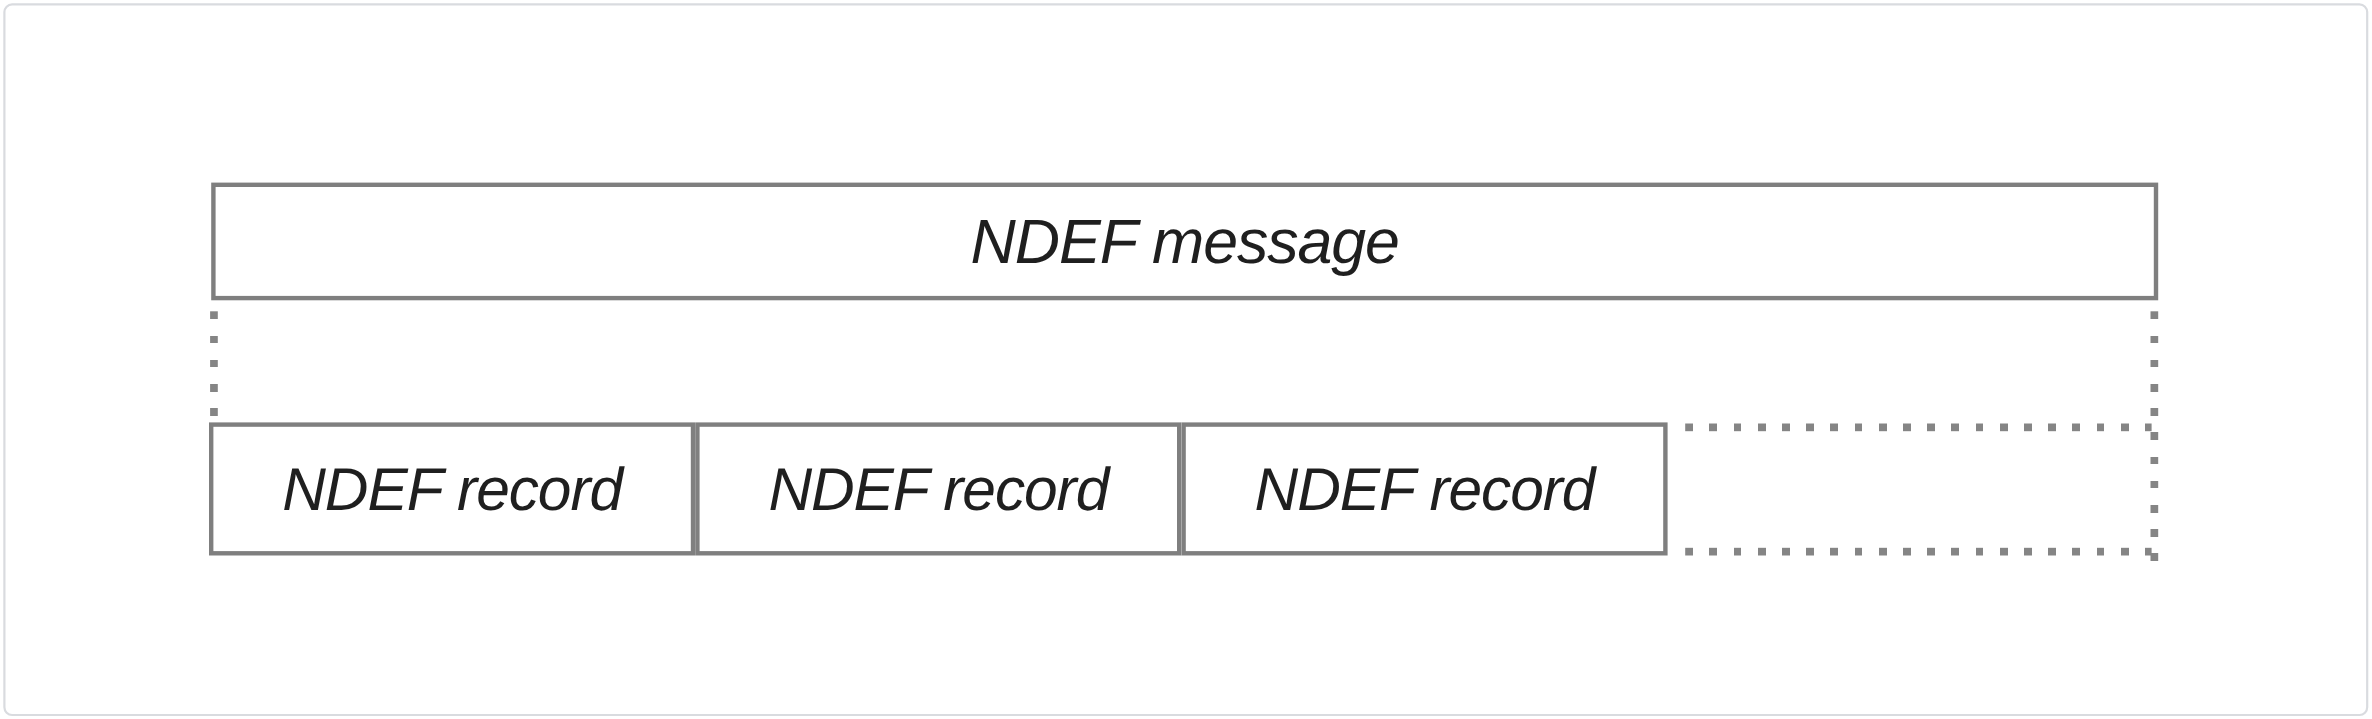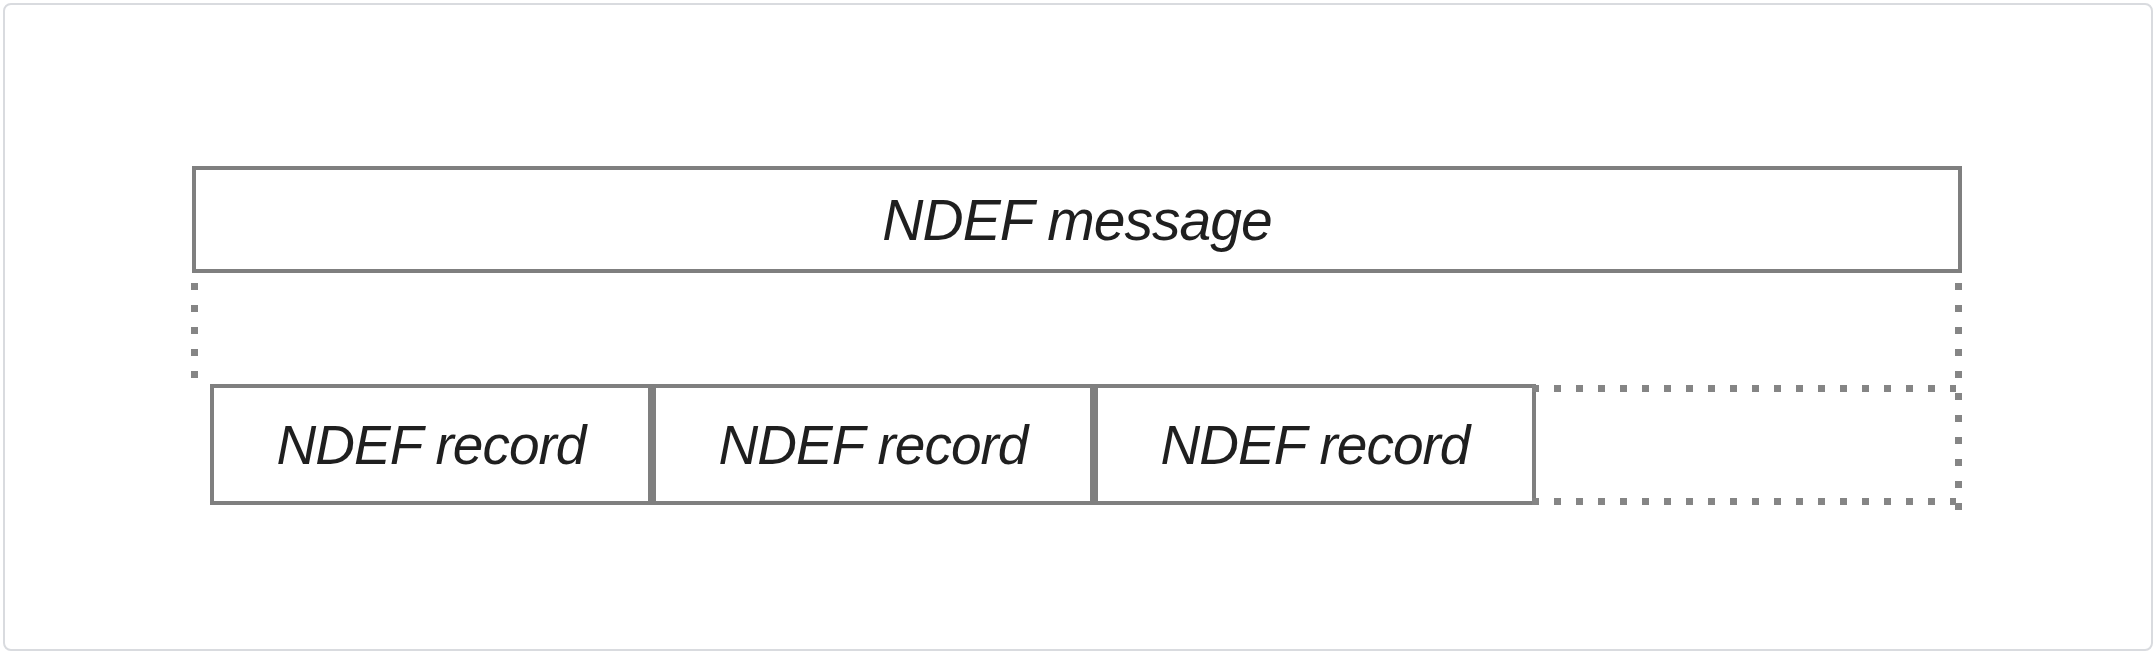--- a/index.html
+++ b/index.html
@@ -38,21 +38,21 @@
   .message-box {
     left: 192px;
     top: 143px;
     width: 1770px;
     height: 107px;
     font-size: 57px;
     margin-top: 23px;
   }
   .record-row {
     position: absolute;
-    left: 200px;
+    left: 180px;
     top: 384px;
     width: 1326px;
     height: 121px;
     display: flex;
     padding-left: 10px;
   }
   .record-box {
     flex: 1 1 0;
     box-sizing: border-box;
     background: var(--background, #ffffff);

